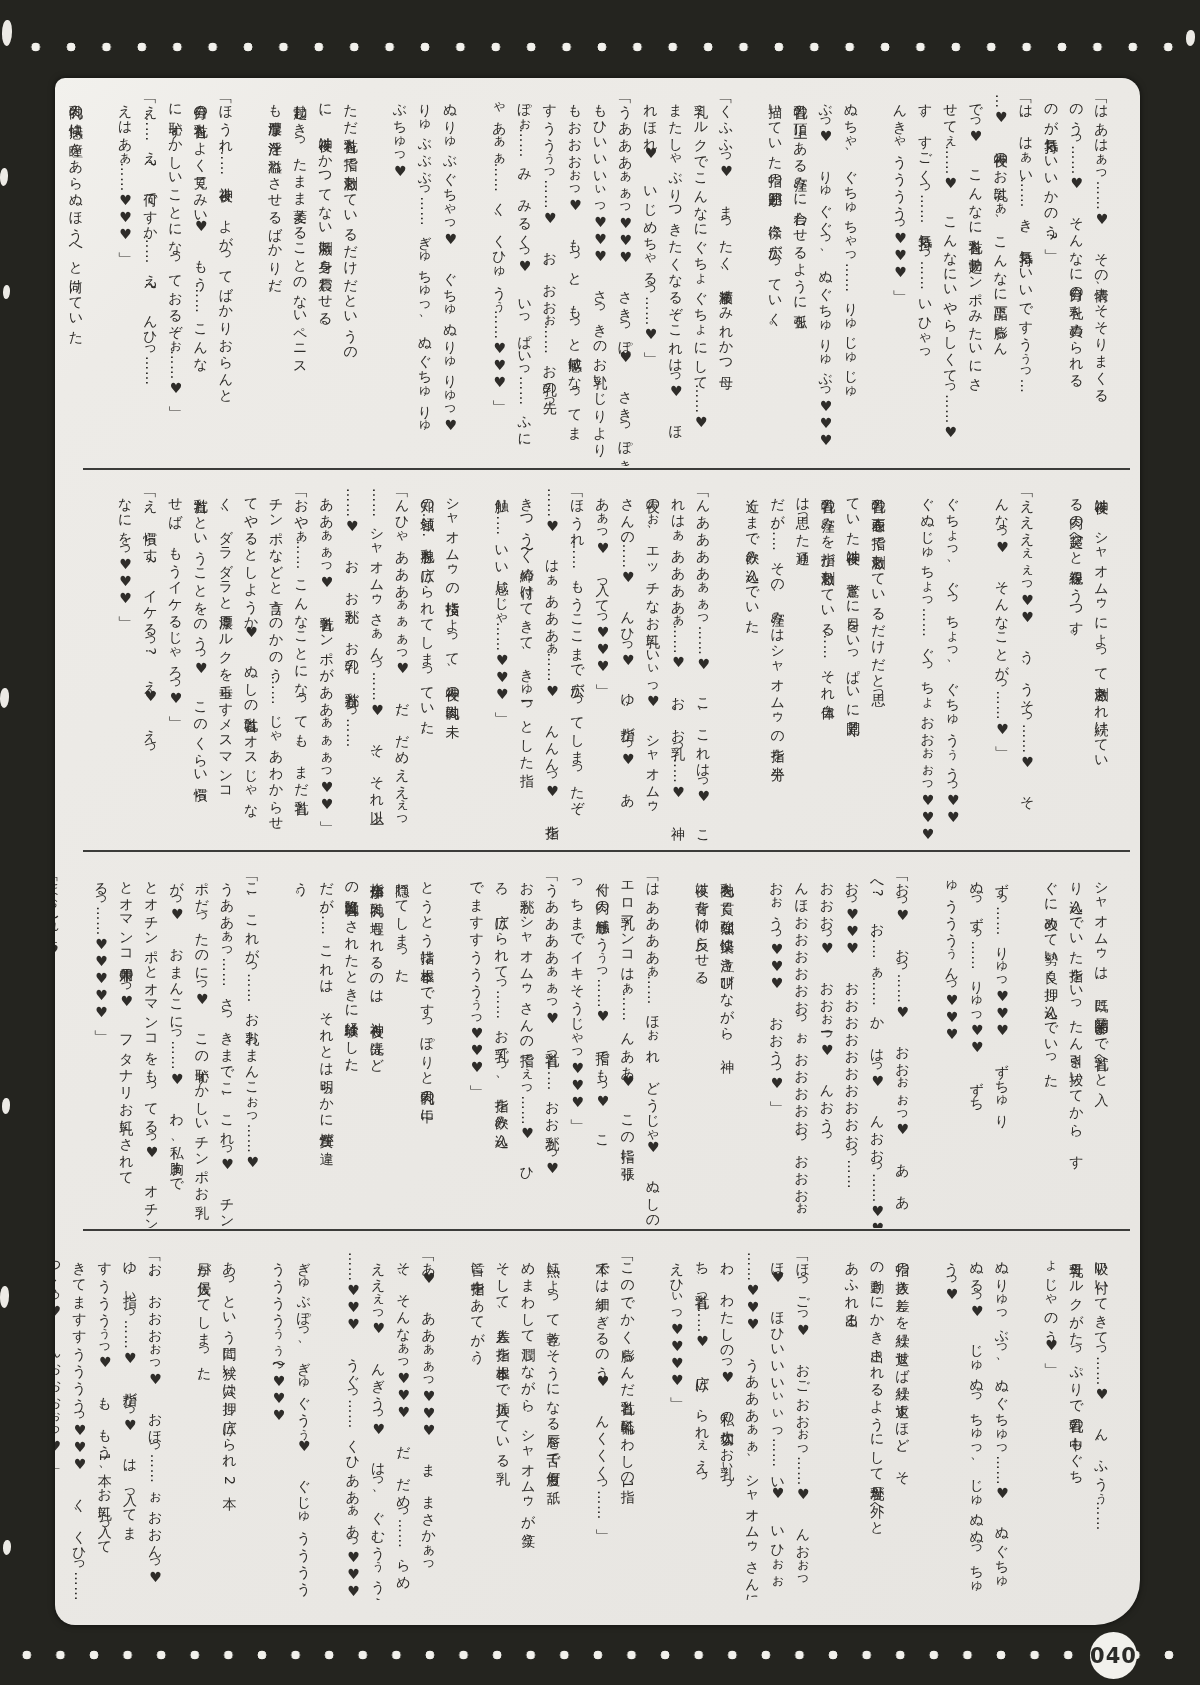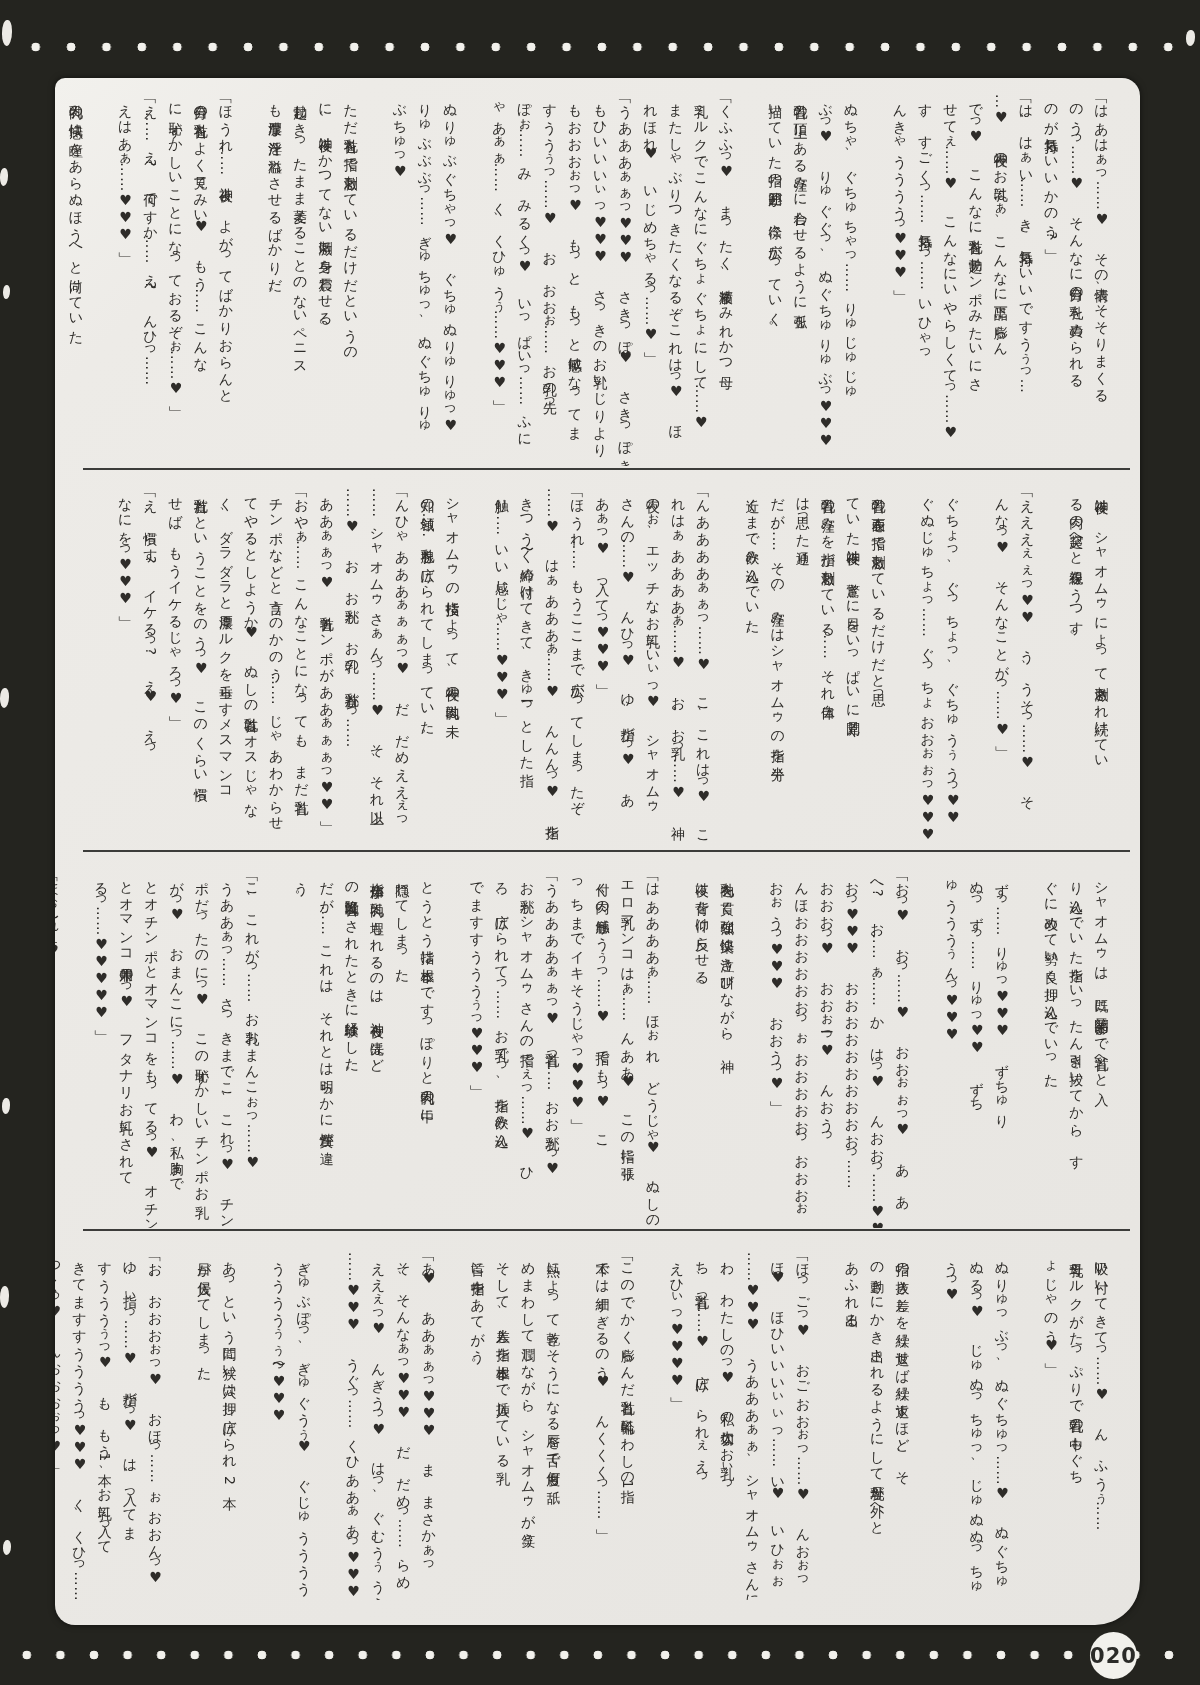--- a/index.html
+++ b/index.html
@@ -259,21 +259,21 @@
         <span class="col">ゆ、指ぃっ……♥　指がっ♥　は、入ってま</span>
         <span class="col">すうううぅっ♥　も、もう1本、お乳に入って</span>
         <span class="col">きてますすううううっ♥♥♥　く、くひっ……ひ</span>
         <span class="col">つくっ♥　んおおおぉっ♥」</span>
       </section>
   </div>
 
   <div class="dots dots-bottom"></div>
 
   <div class="page-number-badge">
-    <span>020</span>
+    <span>040</span>
   </div>
 
   <span class="speck s1"></span>
   <span class="speck s2"></span>
   <span class="speck s3"></span>
   <span class="speck s4"></span>
   <span class="speck s5"></span>
   <span class="speck s6"></span>
   <span class="speck s7"></span>
   <span class="speck s8"></span>

